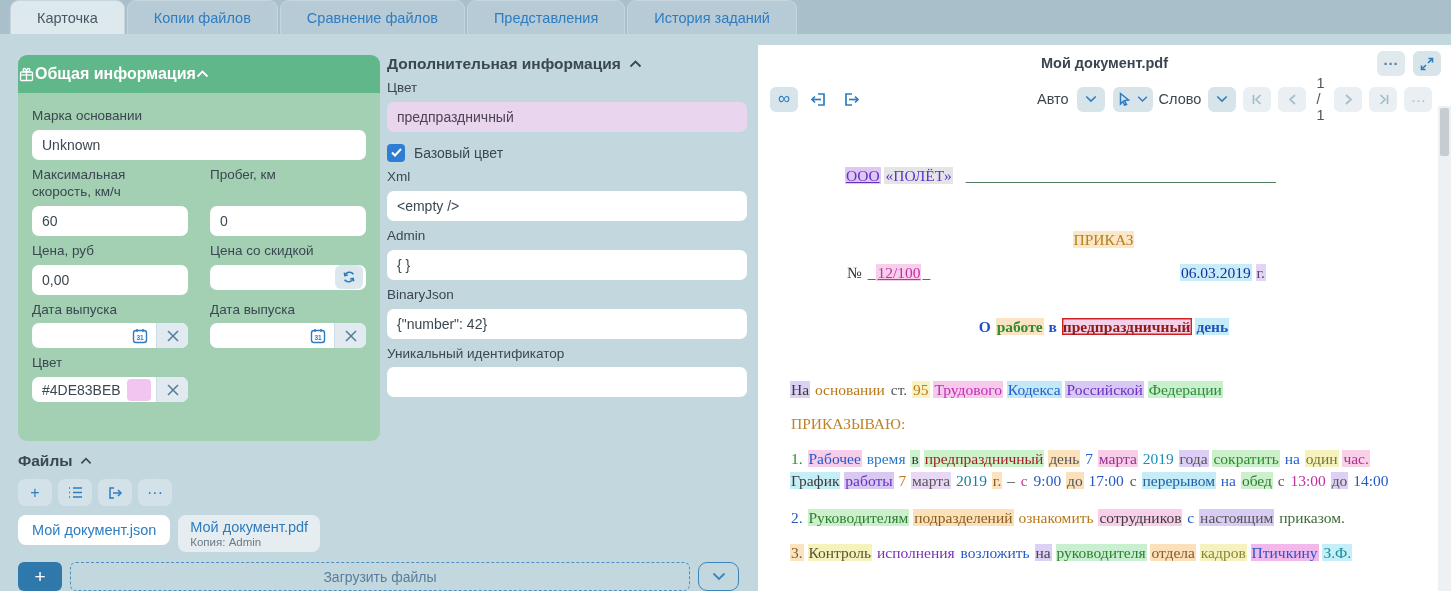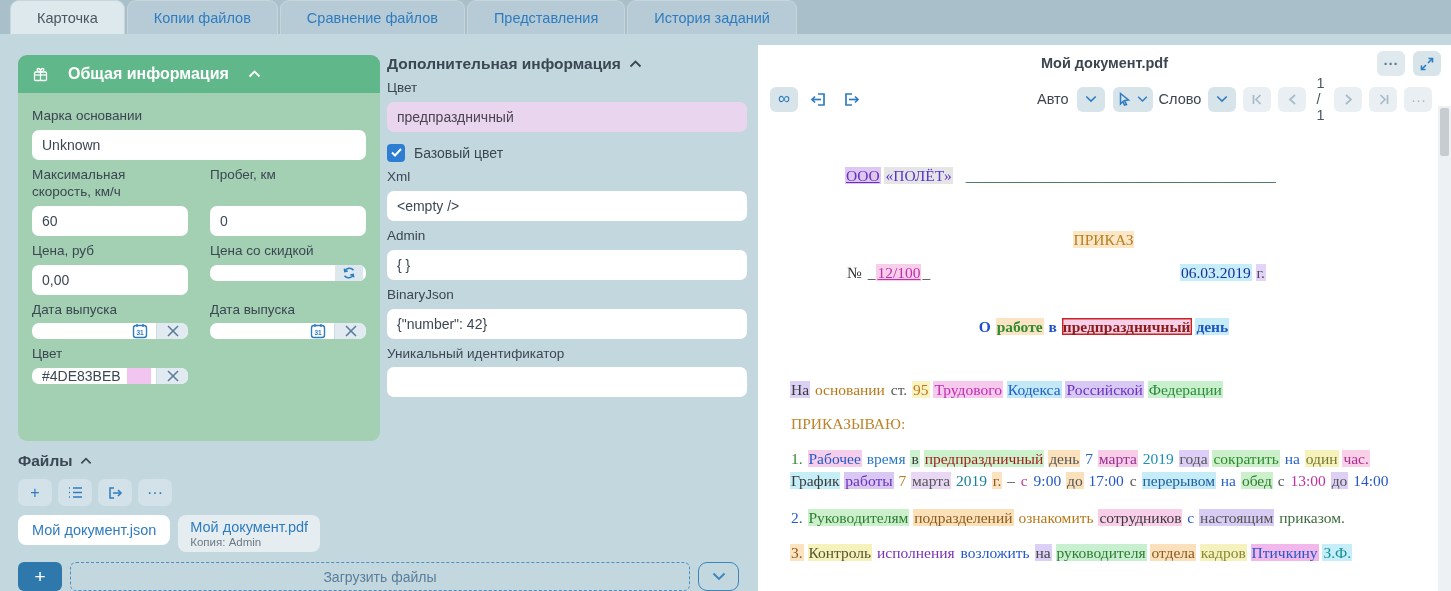--- a/index.html
+++ b/index.html
@@ -13,28 +13,28 @@
     color:#2e7cc0; background:#b6cbd5; border:1px solid #c7d6dd; border-bottom:none;
     border-radius:9px 9px 0 0; margin-right:2px; cursor:pointer; }
   .tab.active { background:#dde9ed; color:#4a5660; }
 
   .content { position:absolute; left:0; top:34px; right:0; bottom:0; }
 
   
   .gpanel { position:absolute; left:18px; top:21px; width:362px; height:386px; }
   .gpanel-h { height:38px; background:#5fb78a; border-radius:9px 9px 0 0;
     display:flex; align-items:center; color:#fff; font-weight:bold; font-size:16px;
-    padding:0 14px; gap:19px; }
+    padding:0 0; gap:0; }
   .gpanel-b { height:348px; background:#a3cfb2; border-radius:0 0 9px 9px;
     padding:8px 14px 0 14px; }
   .flabel { font-size:13.5px; color:#3b4752; margin:7px 0 5px; line-height:1.25; }
   .grid2 { display:grid; grid-template-columns:1fr 1fr; column-gap:22px; }
   .tinput { width:100%; height:30px; border:none; border-radius:7px; background:#fff;
     padding:0 10px; font-size:14px; color:#3b4752; font-family:"Liberation Sans",sans-serif; }
-  .pill { height:16px; background:#fff; border-radius:7px; display:flex; align-items:center; overflow:hidden; }
+  .pill { height:25px; background:#fff; border-radius:7px; display:flex; align-items:center; overflow:hidden; }
   .pill .pval { flex:1; border:none; background:transparent; padding:0 0 0 10px;
     font-size:14px; color:#3b4752; min-width:0; font-family:"Liberation Sans",sans-serif; }
   .icbtn { width:32px; height:100%; display:flex; align-items:center; justify-content:center;
     cursor:pointer; flex:none; }
   .icbtn.shade { background:#e1eaf0; border-left:1px solid #cfdde5; }
   .swatch { width:24px; height:22px; border-radius:4px; background:#f2c5f0; flex:none; margin-right:5px; cursor:pointer; }
   .refbtn { width:28px; height:24px; background:#dde8ee; border-radius:6px; margin-right:3px;
     display:flex; align-items:center; justify-content:center; cursor:pointer; flex:none; }
 
   

